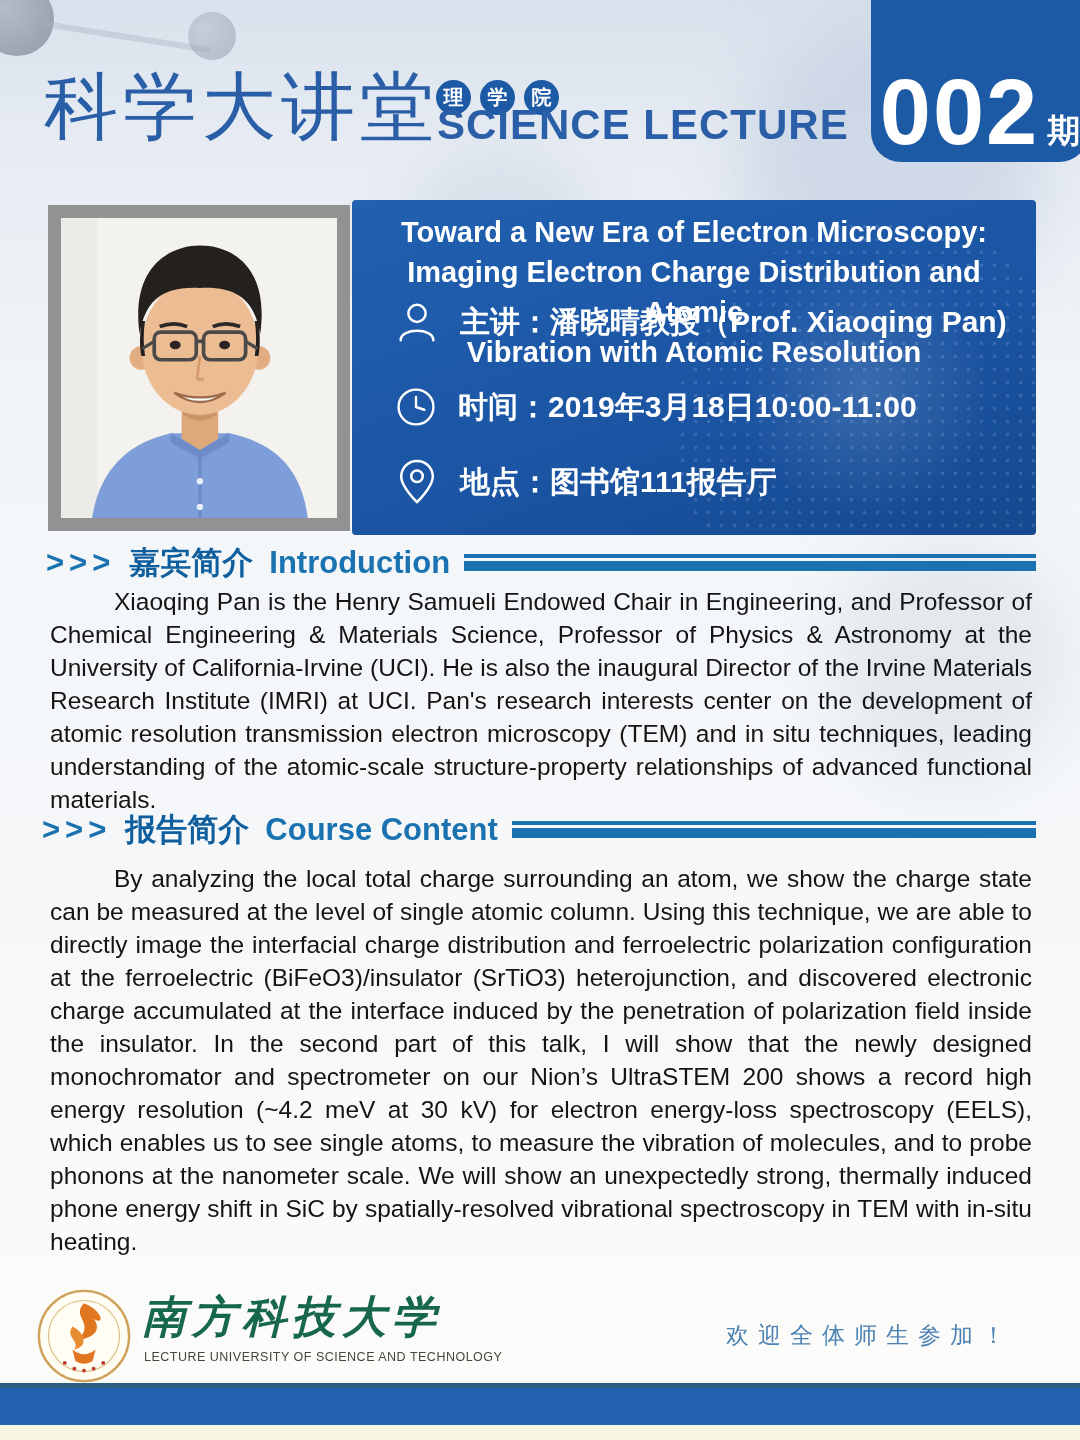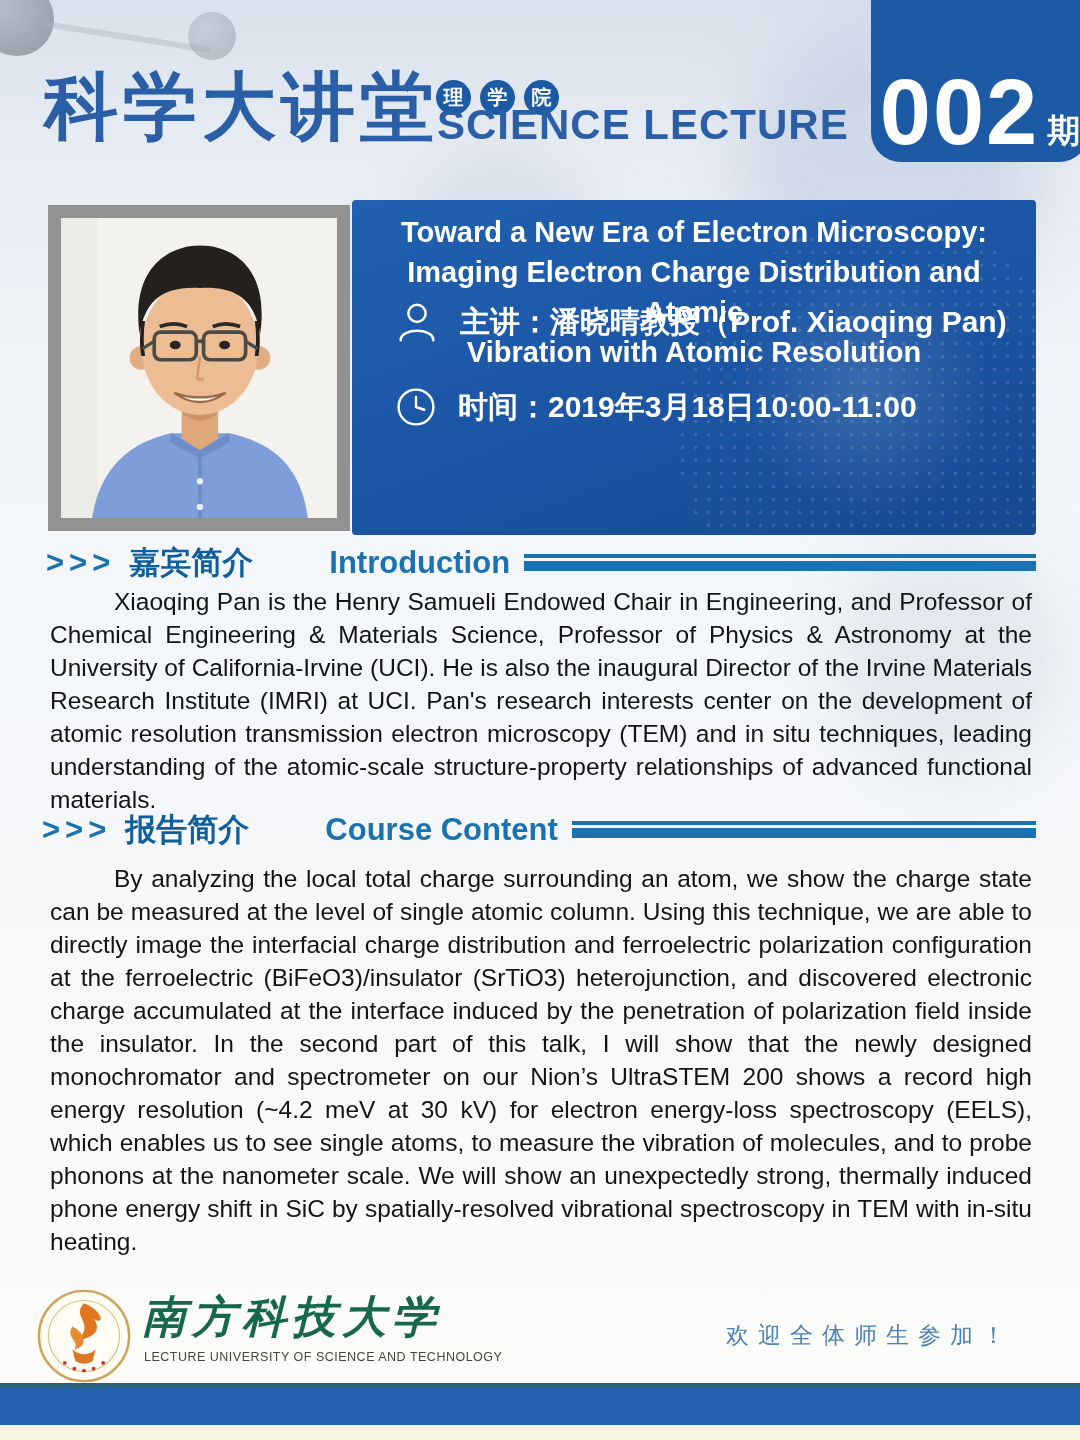--- a/index.html
+++ b/index.html
@@ -12,21 +12,21 @@
   .m1{top:-18px;left:-20px;width:74px;height:74px;background:radial-gradient(circle at 35% 35%,#aab3bf,#7e8894);opacity:.8;}
   .m2{top:12px;left:188px;width:48px;height:48px;background:radial-gradient(circle at 35% 35%,#b4bcc7,#8d97a3);opacity:.55;}
   .mbond{position:absolute;top:34px;left:42px;width:170px;height:6px;background:#a9b2bf;opacity:.4;transform:rotate(9deg);z-index:0;}
   .m3{top:20px;left:740px;width:300px;height:300px;background:rgba(183,198,219,.5);filter:blur(34px);}
   .m4{top:150px;left:400px;width:200px;height:200px;background:rgba(198,209,224,.45);filter:blur(28px);}
   .m5{top:540px;left:830px;width:240px;height:240px;background:rgba(205,213,223,.4);filter:blur(30px);}
 
   .content{position:relative;z-index:1;}
 
   
-  .cn-title{position:absolute;left:44px;top:70px;font-size:74px;font-weight:bold;color:#2a5fa8;letter-spacing:5px;line-height:1;}
+  .cn-title{position:absolute;left:44px;top:70px;font-size:74px;font-weight:normal;color:#2a5fa8;letter-spacing:5px;line-height:1;}
   .badges{position:absolute;left:436px;top:80px;display:flex;gap:9px;}
   .badge{width:35px;height:35px;border-radius:50%;background:#1d5aa5;color:#fff;font-size:20px;font-weight:bold;
          display:flex;align-items:center;justify-content:center;}
   .en-title{position:absolute;left:437px;top:104px;font-size:42px;font-weight:bold;color:#2a5fa8;letter-spacing:1px;line-height:1;}
   .issue-box{position:absolute;left:871px;top:0;width:218px;height:162px;background:#1d5aa5;border-radius:0 0 30px 30px;
              display:flex;align-items:flex-end;justify-content:center;gap:8px;padding-bottom:12px;box-sizing:border-box;}
   .issue-number{font-size:92px;font-weight:bold;color:#fff;line-height:.82;letter-spacing:2px;}
   .issue-unit{font-size:33px;font-weight:bold;color:#fff;line-height:1;padding-bottom:3px;}
 
   
@@ -44,22 +44,22 @@
   .row-speaker{top:94px;}
   .row-time{top:179px;}
   .row-location{top:254px;}
   .panel-row svg{flex:0 0 auto;}
 
   
   .sec-head{position:absolute;display:flex;align-items:center;z-index:2;}
   .sec-head-1{left:46px;top:547px;width:990px;}
   .sec-head-2{left:42px;top:814px;width:994px;}
   .arrows{color:#1a73b0;font-weight:bold;font-size:31px;letter-spacing:5px;margin-right:14px;line-height:1;}
-  .sec-cn{color:#0f5f9e;font-size:31px;font-weight:bold;margin-right:32px;line-height:1;}
-  .sec-en{color:#1a73b0;font-size:31px;font-weight:bold;margin-right:14px;line-height:1;margin-left:44px;}
+  .sec-cn{color:#0f5f9e;font-size:31px;font-weight:bold;margin-right:16px;line-height:1;}
+  .sec-en{color:#1a73b0;font-size:31px;font-weight:bold;margin-right:14px;line-height:1;}
   .sec-line{flex:1;height:17px;
     background:linear-gradient(180deg,#1a73b0 0,#1a73b0 4px,rgba(0,0,0,0) 4px,rgba(0,0,0,0) 7px,#1a73b0 7px,#1a73b0 17px);}
 
   
   .para{position:absolute;left:50px;width:982px;font-size:24.5px;line-height:33px;text-align:justify;
         color:#141414;text-indent:64px;z-index:2;}
   .para-1{top:585px;}
   .para-2{top:862px;}
 
   
@@ -149,20 +149,27 @@
           <path d="M7 43 C7 30 41 30 41 43" stroke="#fff" stroke-width="2.6" fill="none" stroke-linecap="round"></path>
         </svg>
         <span>主讲：潘晓晴教授（Prof. Xiaoqing Pan)</span>
       </div>
       <div class="panel-row row-time">
         <svg width="44" height="44" viewBox="0 0 48 48">
           <circle cx="24" cy="24" r="19" stroke="#fff" stroke-width="2.6" fill="none"></circle>
           <path d="M24 13 L24 24 L33 27" stroke="#fff" stroke-width="2.6" fill="none" stroke-linecap="round" stroke-linejoin="round"></path>
         </svg>
         <span>时间：2019年3月18日10:00-11:00</span>
+      </div>
+      <div class="panel-row row-location">
+        <svg width="46" height="50" viewBox="0 0 48 52">
+          <path d="M24 4 C14.5 4 7.5 11.5 7.5 20.5 C7.5 31 24 47 24 47 C24 47 40.5 31 40.5 20.5 C40.5 11.5 33.5 4 24 4 Z" stroke="#fff" stroke-width="2.6" fill="none"></path>
+          <circle cx="24" cy="20" r="6" stroke="#fff" stroke-width="2.6" fill="none"></circle>
+        </svg>
+        <span>地点：图书馆111报告厅</span>
       </div>
     </div>
 
     <div class="sec-head sec-head-1">
       <span class="arrows">&gt;&gt;&gt;</span>
       <span class="sec-cn">嘉宾简介</span>
       <span class="sec-en">Introduction</span>
       <span class="sec-line"></span>
     </div>
     <div class="para para-1">Xiaoqing Pan is the Henry Samueli Endowed Chair in Engineering, and Professor of Chemical Engineering &amp; Materials Science, Professor of Physics &amp; Astronomy at the University of California-Irvine (UCI).  He is also the inaugural Director of the Irvine Materials Research Institute (IMRI) at UCI. Pan's research interests center on the development of atomic resolution transmission electron microscopy (TEM) and in situ techniques, leading understanding of the atomic-scale structure-property relationships of advanced functional materials.</div>

